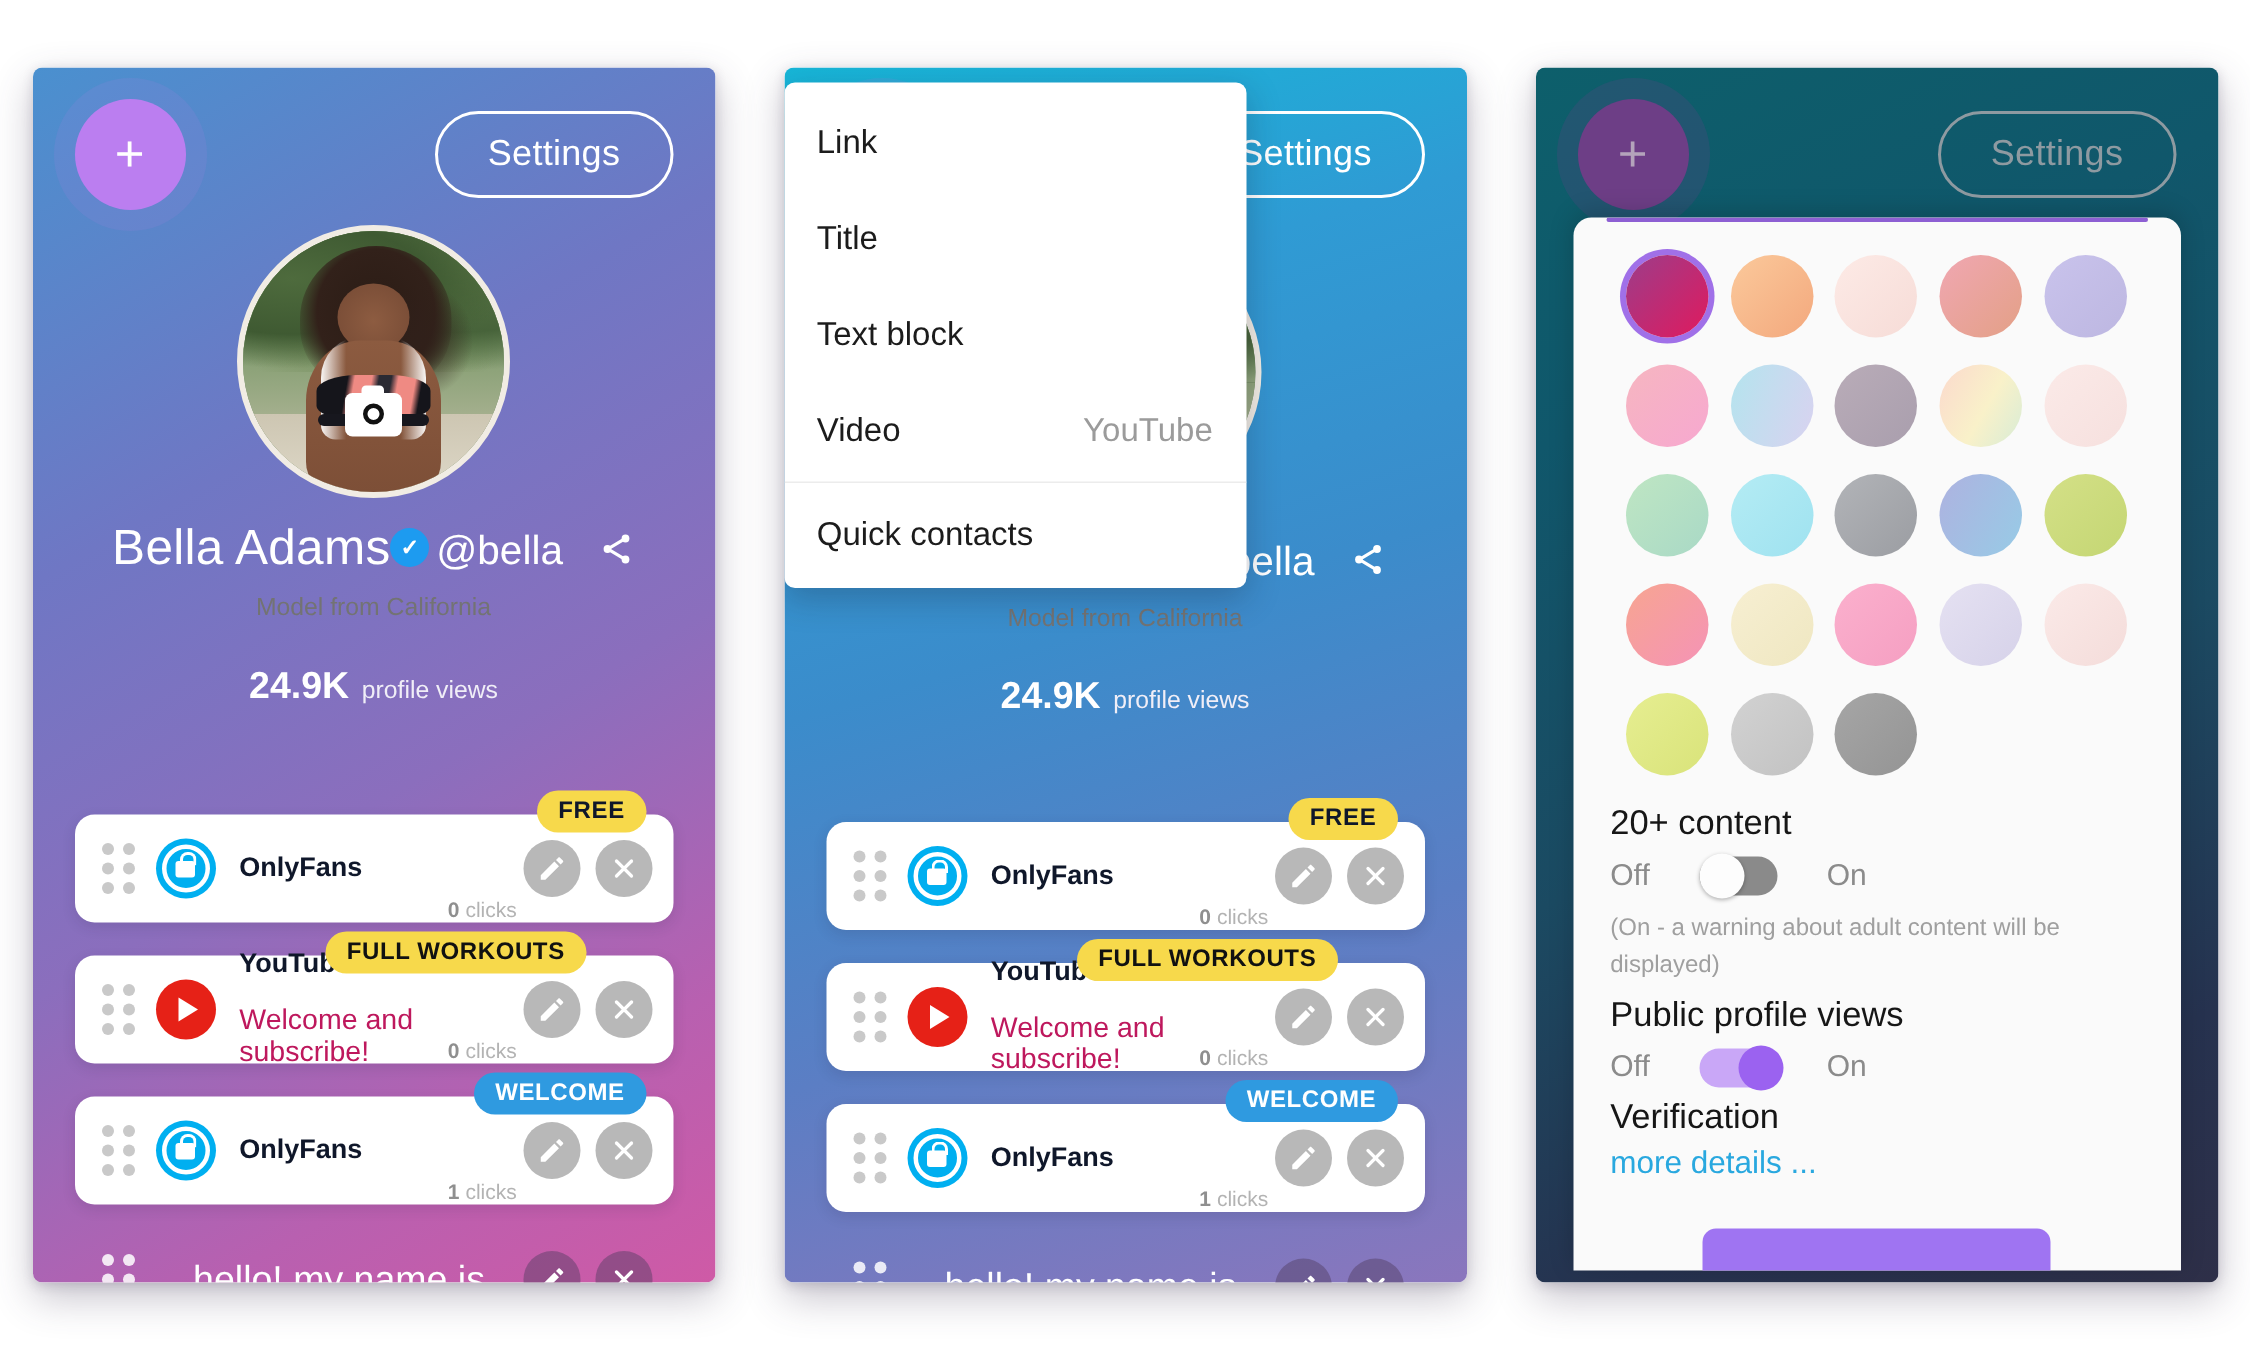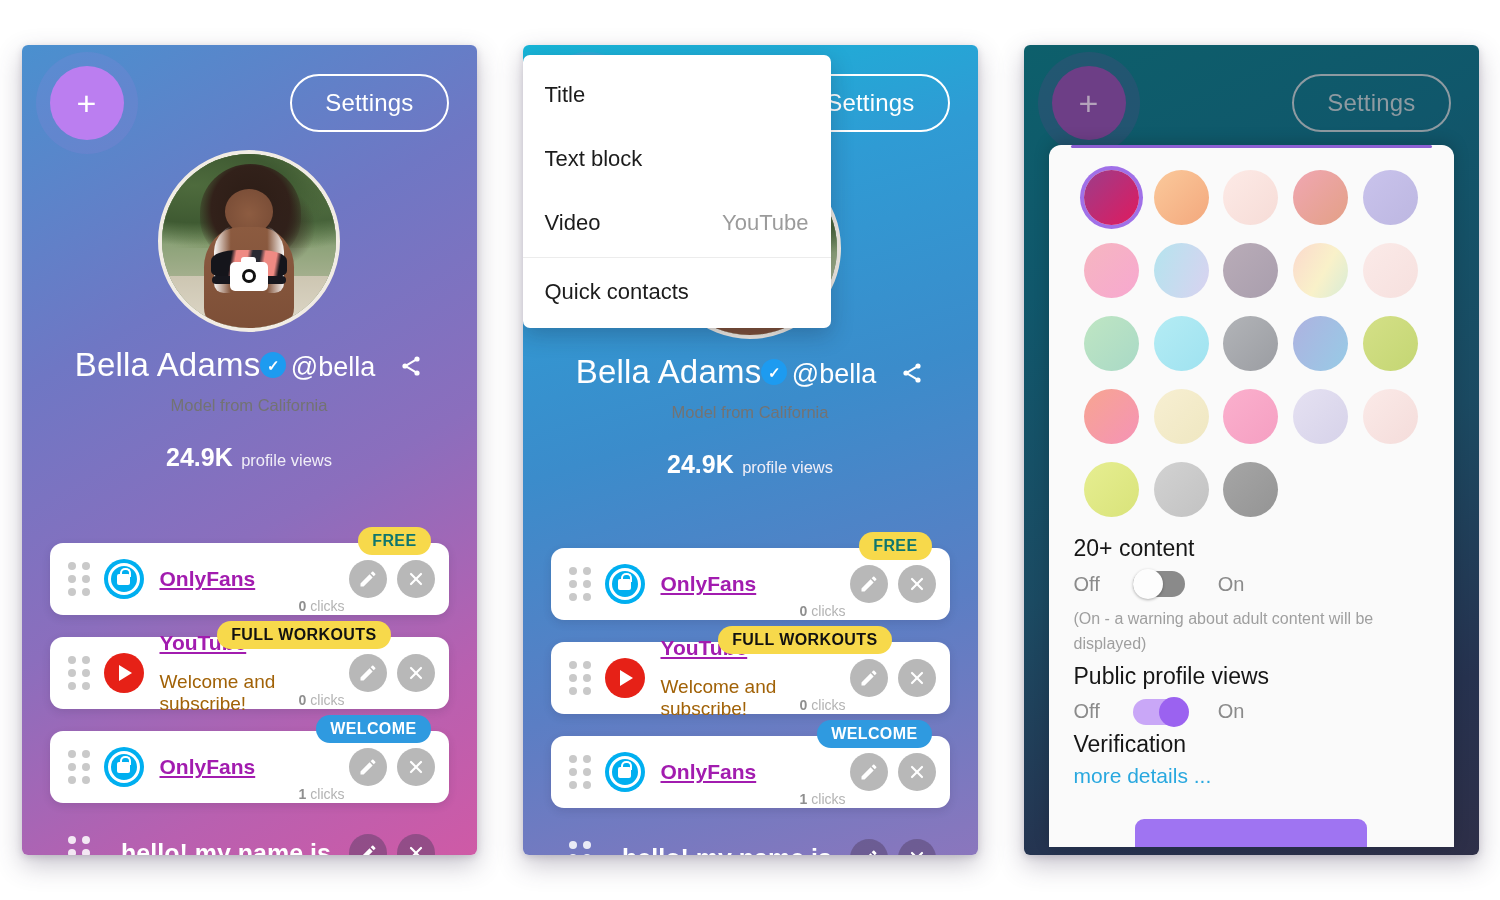--- a/index.html
+++ b/index.html
@@ -187,52 +187,51 @@
     content:""; position:absolute; left:3px; top:-6px; width:7px; height:7px;
     border: 2.5px solid #ffffff; border-bottom: none; border-radius: 5px 5px 0 0;
   }
   .ico-youtube { background: #e62117; display:flex; align-items:center; justify-content:center; }
   .ico-youtube .tri {
     width:0; height:0; border-left: 13px solid #ffffff;
     border-top: 8px solid transparent; border-bottom: 8px solid transparent;
     margin-left: 4px;
   }
   .card-text { flex: 1 1 auto; min-width: 0; padding-right: 6px; }
-  .card-title { font-size: 21px; font-weight: 700; color: #a21caf; line-height: 1.1; text-decoration: underline; }
-  .card-sub { font-size: 19px; color: #a16207; line-height: 1.15; margin-top: 17px; }
+  .card-title { font-size: 18px; font-weight: 700; color: #0f172a; line-height: 1.1; }
+  .card-sub { font-size: 19px; color: #be185d; line-height: 1.15; margin-top: 17px; }
   .card-actions { display: flex; align-items: center; gap: 10px; flex: 0 0 auto; }
   .act-btn {
     width: 38px; height: 38px; border-radius: 50%; background: #b8b8b8;
     display: flex; align-items: center; justify-content: center;
   }
   .act-btn svg { width: 20px; height: 20px; }
   .clicks {
     position: absolute; right: 104px; bottom: 1px;
     font-size: 14px; color: #b3b3b3;
   }
   .clicks b { color: #8f8f8f; font-weight: 700; }
   .badge {
     position: absolute; top: -16px; right: 18px;
     border-radius: 18px;
     padding: 5px 14px;
     font-size: 16px; font-weight: 700;
     letter-spacing: .4px;
     white-space: nowrap;
     z-index: 4;
   }
-  .badge-free    { background: #f7d94b; color: #0f766e; }
+  .badge-free    { background: #f7d94b; color: #0f172a; }
   .badge-workout { background: #f7d94b; color: #111111; right: 58px; }
   .badge-welcome { background: #2f9ae0; color: #ffffff; }
   .text-block {
     position: relative;
     display: flex; align-items: center;
     padding: 0 14px 0 18px;
     height: 56px;
     color: #ffffff;
-    font-weight: bold;
   }
   .text-block .dots-handle i { background: rgba(255,255,255,.85); }
   .tb-label { flex: 1 1 auto; text-align:center; font-size: 25px; }
   .text-block .act-btn { background: rgba(80,60,95,.45); }
 
   
   .menu {
     position: absolute;
     left: 0; top: 10px;
     width: 308px;
@@ -660,20 +659,24 @@
                 <line x1="6" y1="6" x2="18" y2="18"></line>
                 <line x1="18" y1="6" x2="6" y2="18"></line>
               </svg>
           </span>
         </div>
       </div>
     </div>
 
     <div class="menu">
       <div class="menu-item">
+        <span>Link</span>
+        <span class="hint"></span>
+      </div>
+      <div class="menu-item">
         <span>Title</span>
         <span class="hint"></span>
       </div>
       <div class="menu-item">
         <span>Text block</span>
         <span class="hint"></span>
       </div>
       <div class="menu-item">
         <span>Video</span>
         <span class="hint">YouTube</span>

